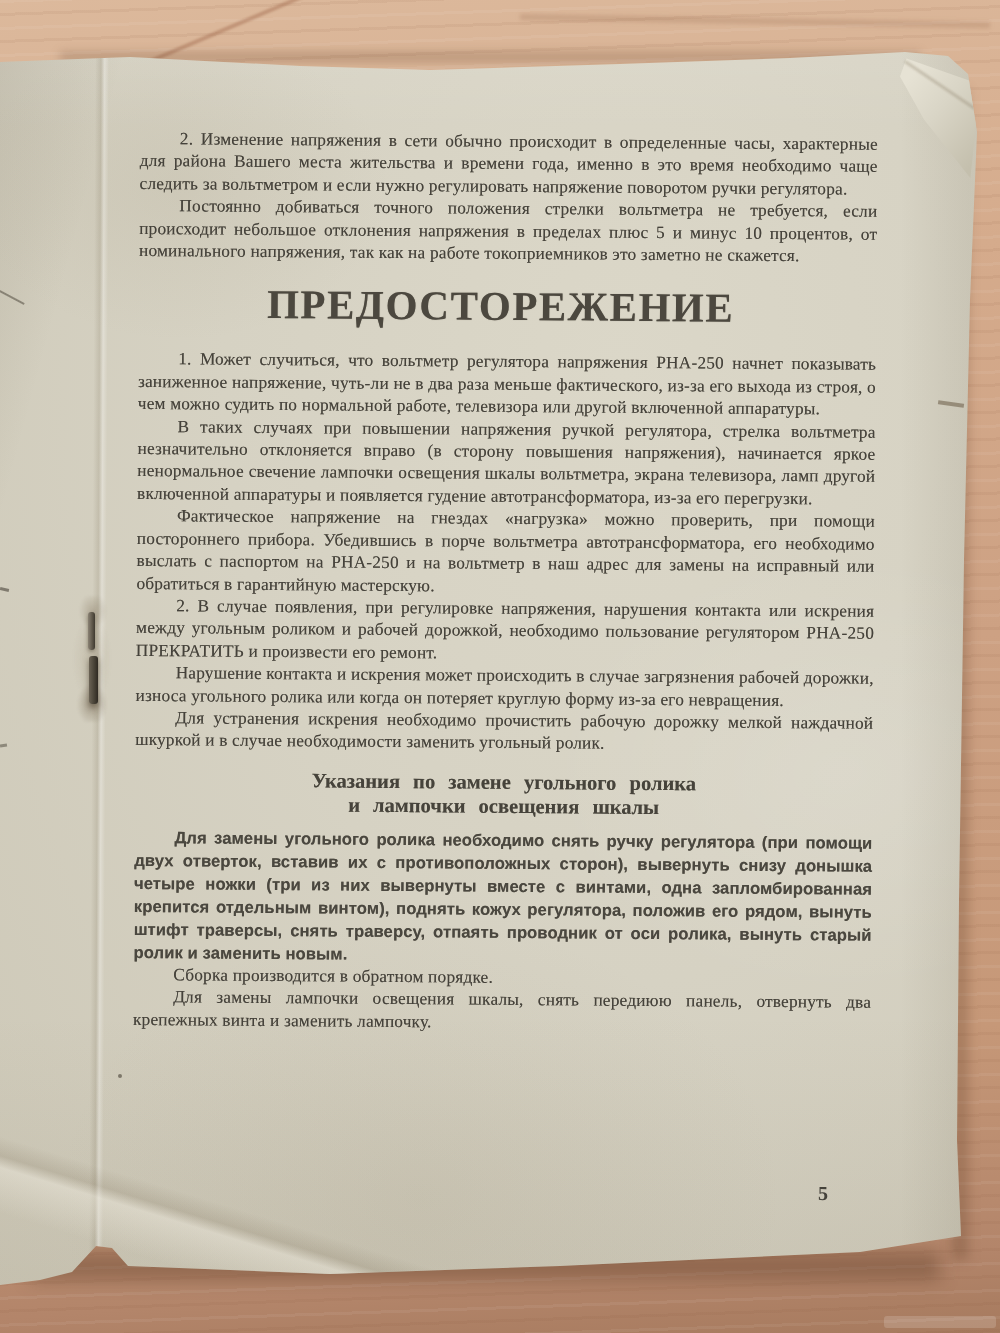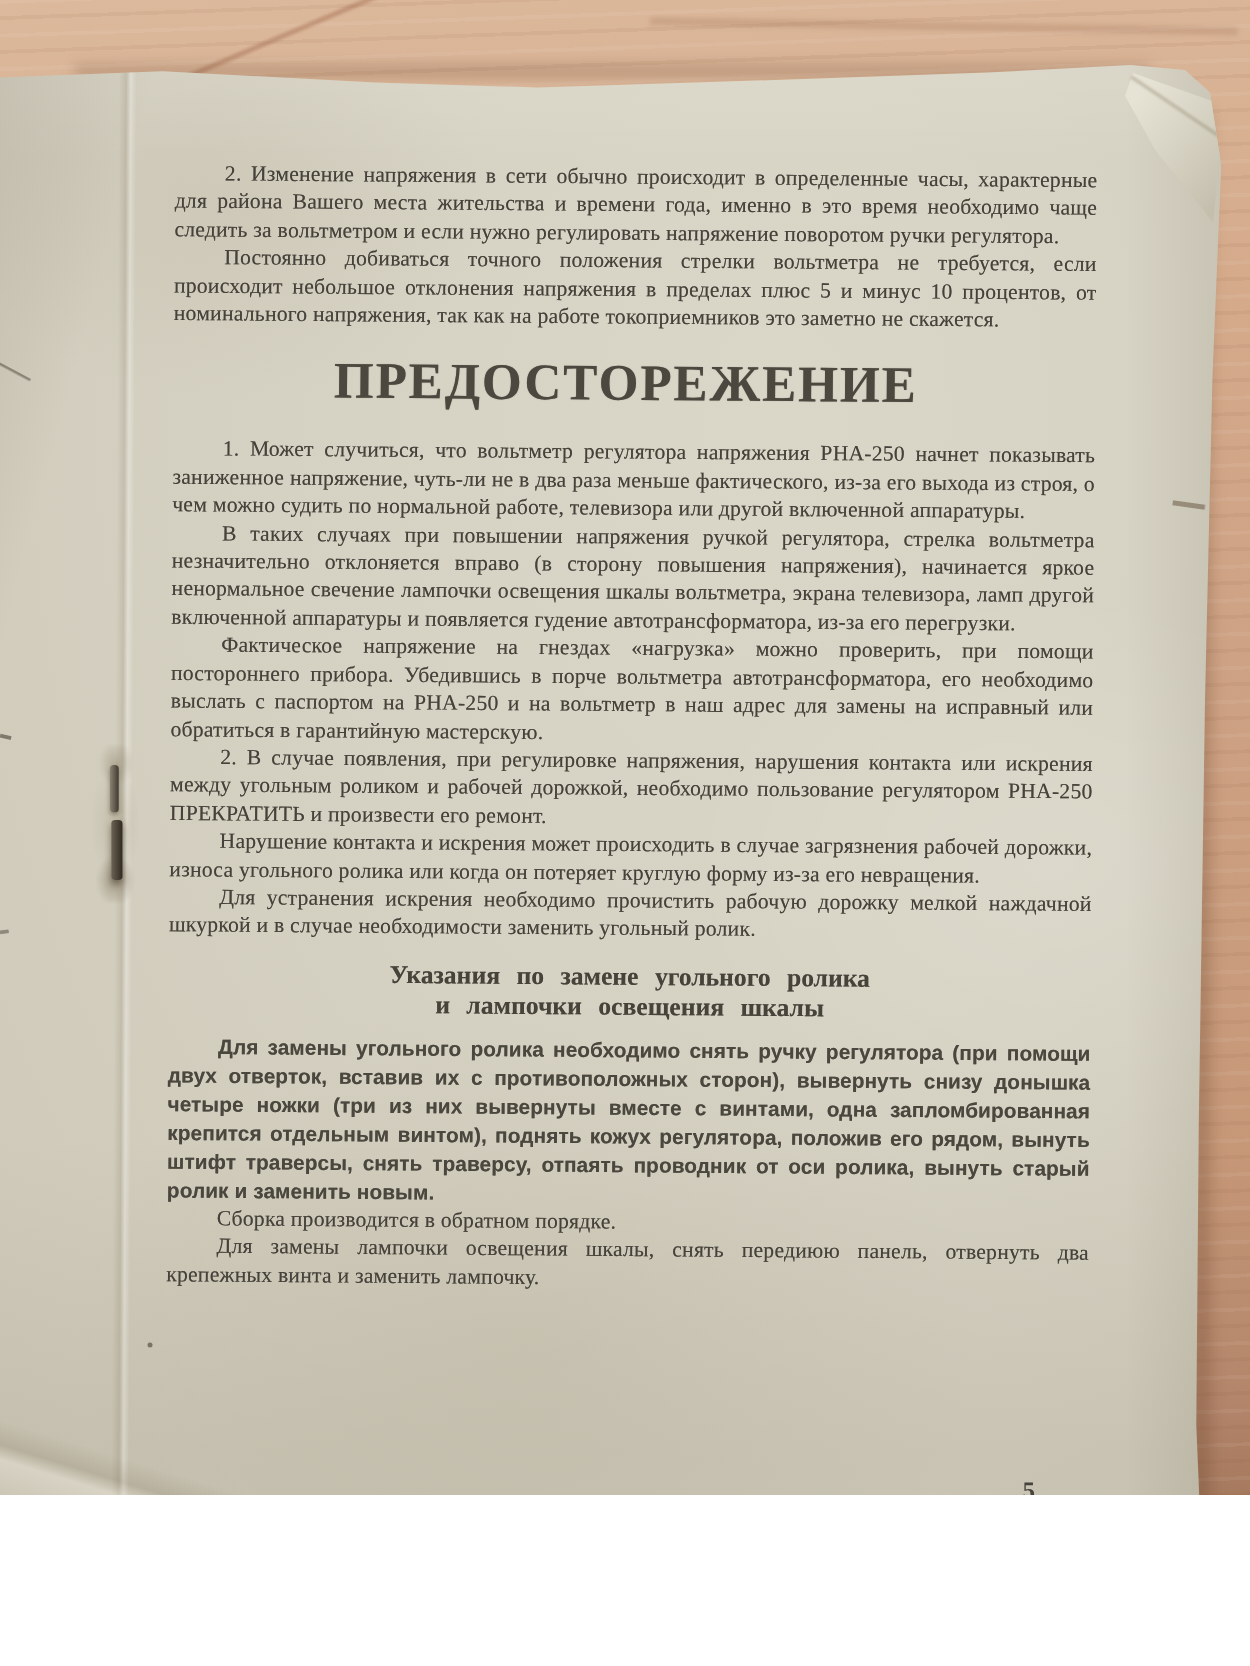--- a/index.html
+++ b/index.html
@@ -1,20 +1,20 @@
 <!DOCTYPE html>
 <html lang="ru"><head>
 <meta charset="utf-8">
 <style>
   html,body{margin:0;padding:0;}
   body{width:1000px;height:1333px;overflow:hidden;font-family:"Liberation Serif",serif;}
 
   
   .photo{
-    position:relative;width:1000px;height:1196px;overflow:hidden;
+    position:relative;width:1000px;height:1333px;overflow:hidden;
     background-color:#cda183;
     background-image:
       repeating-linear-gradient(178deg,
         rgba(255,255,255,0.06) 0px, rgba(255,255,255,0.06) 3px,
         rgba(0,0,0,0) 3px, rgba(0,0,0,0) 13px,
         rgba(125,75,48,0.07) 13px, rgba(125,75,48,0.07) 16px,
         rgba(0,0,0,0) 16px, rgba(0,0,0,0) 27px),
       linear-gradient(176deg,
         #dcb99c 0%, #d5ab8c 22%, #cda183 50%,
         #c69878 78%, #b3856a 94%, #a67a5e 100%);

